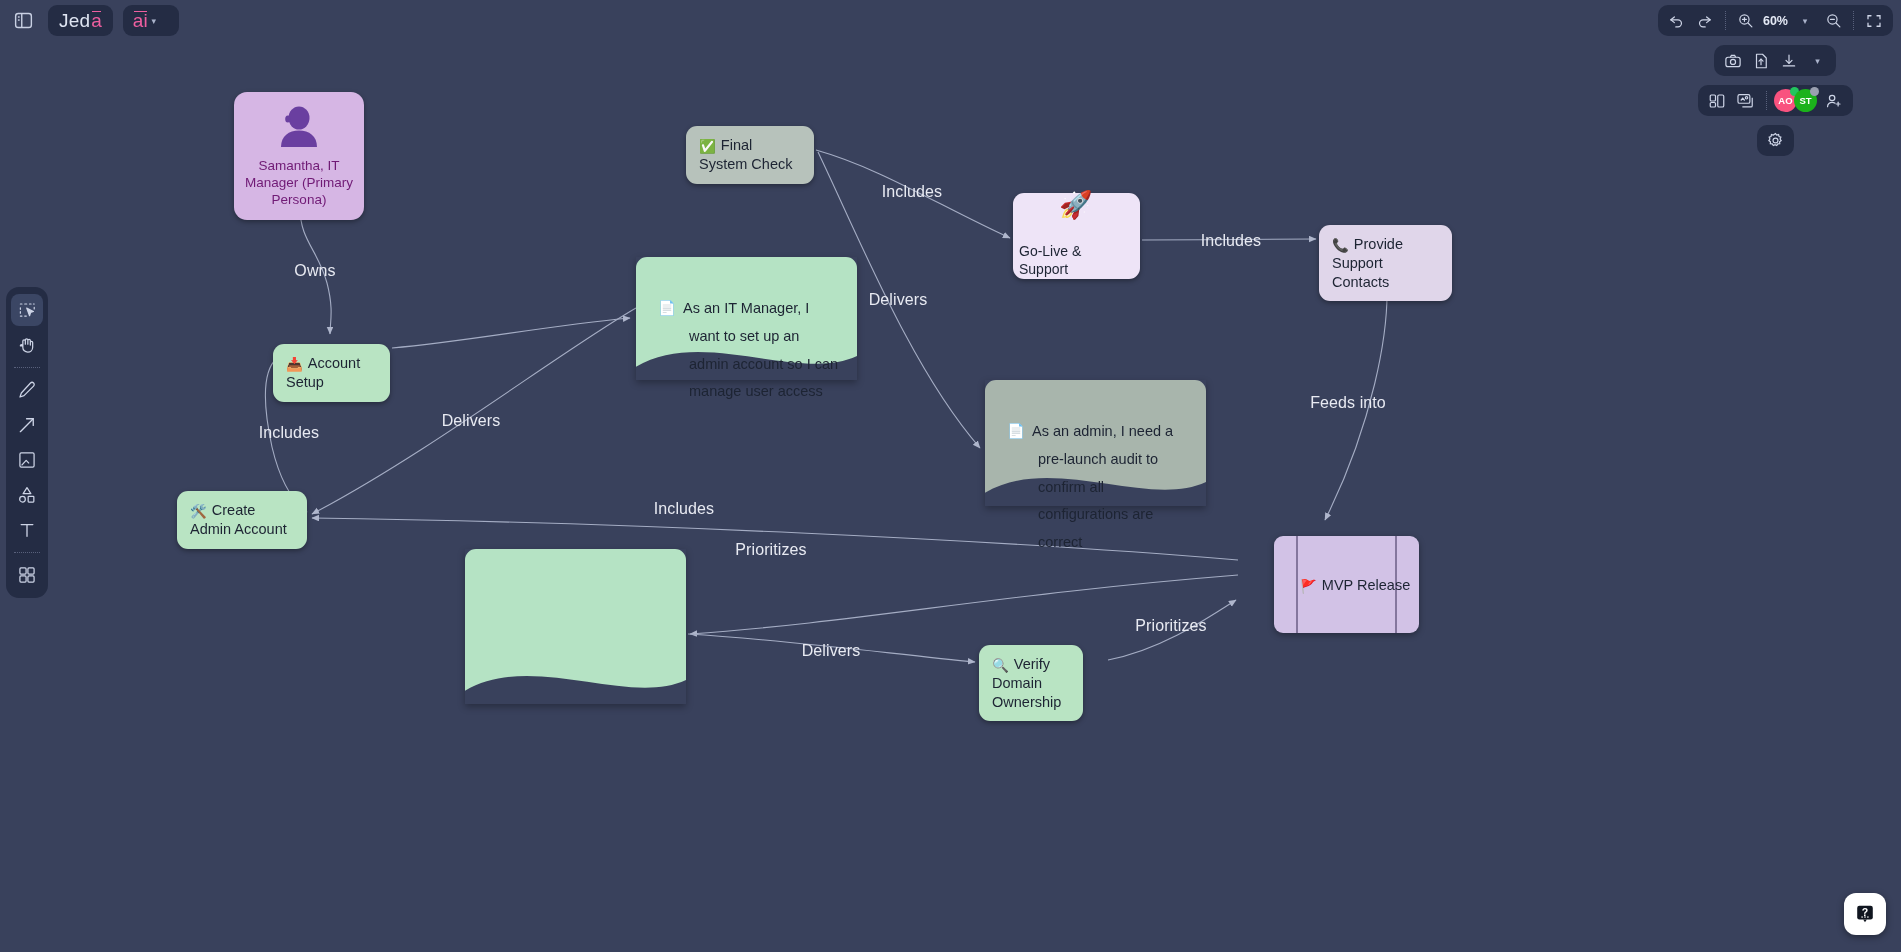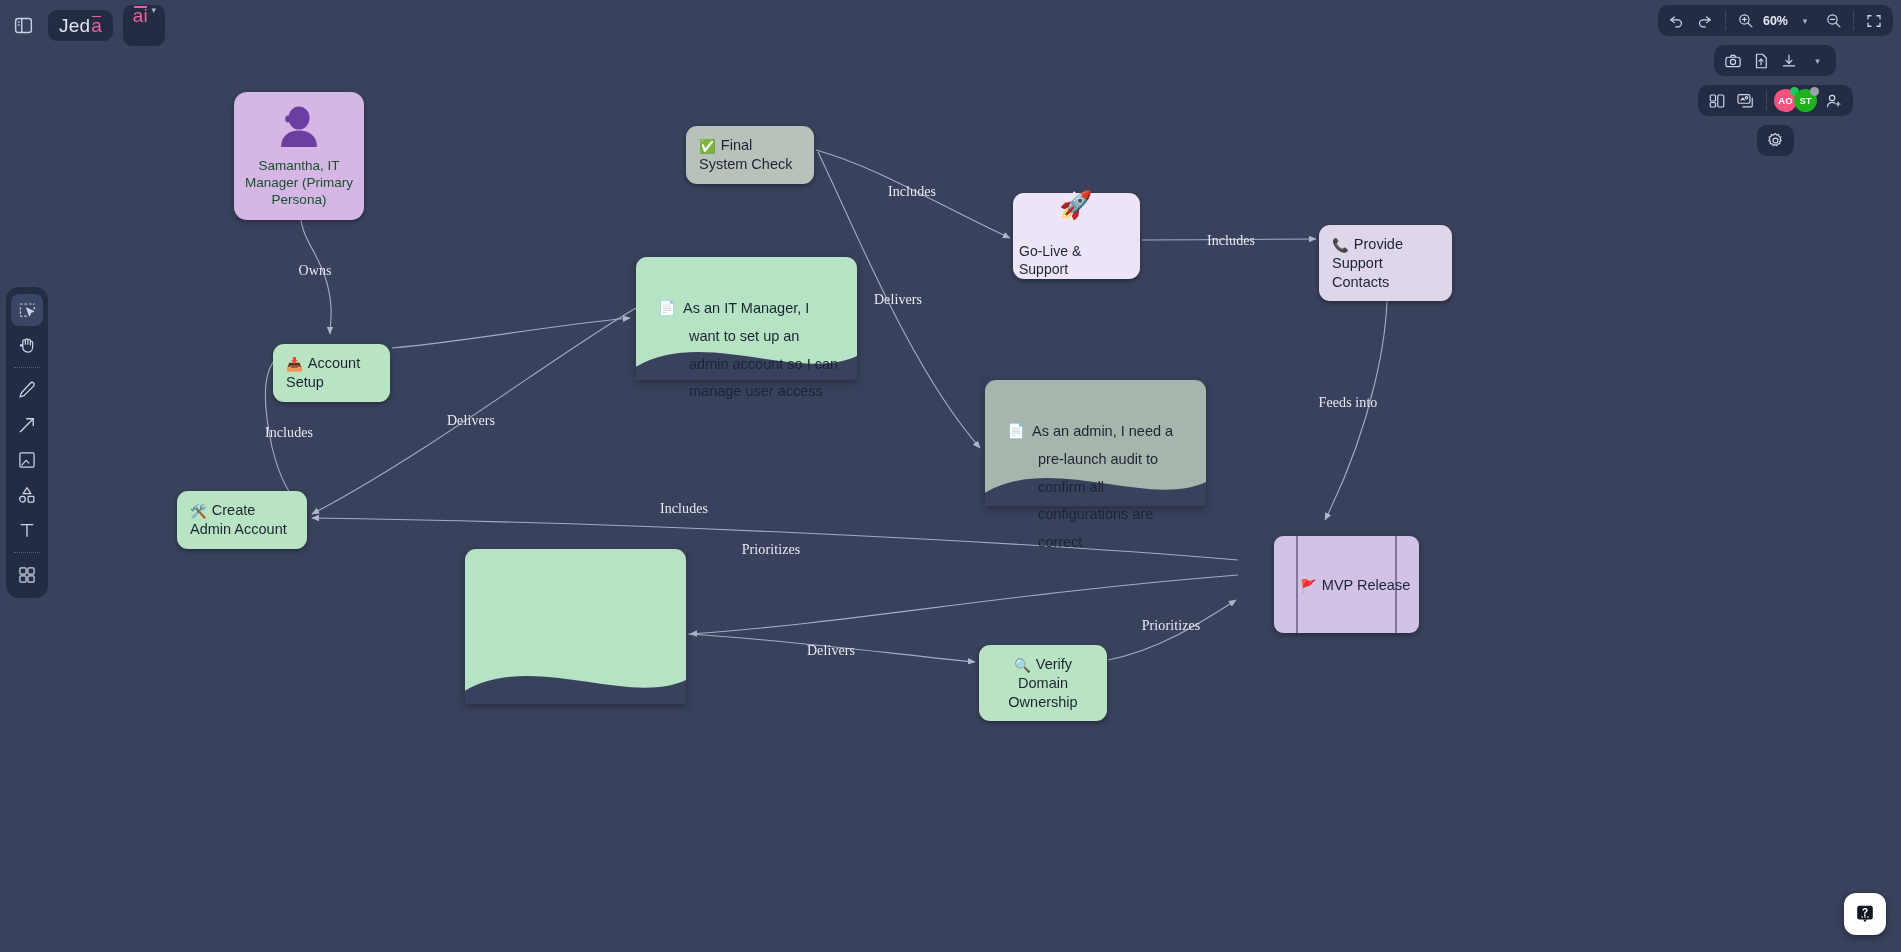--- a/index.html
+++ b/index.html
@@ -9,22 +9,22 @@
     background: #39415c;
     font-family: "Liberation Sans", sans-serif;
   }
   #app { position: relative; width: 1901px; height: 952px; background: #39415c; }
 
   
   #canvas { position: absolute; inset: 0; }
   #edge-layer { position: absolute; inset: 0; width: 1901px; height: 952px; pointer-events: none; }
   .edge-label {
     position: absolute;
-    font-family: Liberation Serif, serif;
-    font-size: 14px;
+    font-family: Liberation Sans, sans-serif;
+    font-size: 16px;
     color: #e8eaf2;
     white-space: nowrap;
     letter-spacing: .1px;
     transform: translate(-50%, -50%);
   }
 
   
   .node {
     position: absolute;
     border-radius: 11px;
@@ -41,21 +41,21 @@
 
   
   .node-persona {
     width: 130px;
     background: #d6b6e4;
     border-radius: 13px;
     padding: 14px 10px 12px;
     text-align: center;
   }
   .persona-avatar { font-size: 0; line-height: 0; margin-bottom: 9px; }
-  .persona-label { font-size: 13.5px; line-height: 1.27; color: #14532d; }
+  .persona-label { font-size: 13.5px; line-height: 1.27; color: #701a75; }
 
   
   .note {
     position: absolute;
     box-shadow: 0 3px 7px rgba(0,0,0,.3);
   }
   .note-body {
     position: relative;
     width: 100%; height: 100%;
   }
@@ -98,22 +98,22 @@
     height: 31px; display: flex; align-items: center;
     padding: 0 11px; gap: 1px;
   }
   .brand-jed { color: #dfe5f2; font-size: 19px; letter-spacing: .2px; }
   .brand-a { color: #ef5fa0; font-size: 19px; position: relative; }
   .brand-a::after {
     content: ""; position: absolute; left: 1px; right: 1px; top: 1px;
     height: 1.6px; background: #ef5fa0;
   }
   .brand-ai {
-    background: #242c44; border-radius: 9px; height: 41px;
-    display: flex; align-items: flex-start; padding: 0 9px 0 10px; gap: 4px;
+    background: #242c44; border-radius: 9px; height: 31px;
+    display: flex; align-items: center; padding: 0 23px 0 10px; gap: 4px;
   }
   .chev { font-size: 9px; color: #aab3cb; }
 
   .tb-right { position: absolute; right: 8px; top: 5px; display: flex; align-items: center; gap: 9px; flex-direction: column; }
   .tb-group {
     background: #242c44; border-radius: 10px; height: 31px;
     display: flex; align-items: center; padding: 0 6px; gap: 2px;
   }
   .tb-item {
     height: 26px; min-width: 26px; border-radius: 7px;
@@ -228,21 +228,21 @@
         </div>
         <div class="node" style="left: 1013px; top: 193px; width: 127px; background: rgb(238, 228, 247); min-height: 86px; height: 86px;">
           <div style="display:flex;flex-direction:column;align-items:center;justify-content:center;height:100%;padding:7px 6px 9px">
             <div style="font-size:27px;line-height:1">🚀</div>
             <div style="margin-top:24px;font-size:14px">Go-Live &amp; Support</div>
           </div>
         </div>
         <div class="node" style="left: 1319px; top: 225px; width: 133px; background: rgb(224, 214, 234); min-height: 45px;">
           <div class="node-card"><span class="node-ico">📞</span><span>Provide Support Contacts</span></div>
         </div>
-        <div class="node" style="left: 979px; top: 645px; width: 128px; background: rgb(185, 228, 195); min-height: 45px; text-align: center;">
+        <div class="node" style="left: 979px; top: 645px; width: 104px; background: rgb(185, 228, 195); min-height: 45px;">
           <div class="node-card"><span class="node-ico">🔍</span><span>Verify Domain Ownership</span></div>
         </div>
         <div class="node-milestone" style="left: 1238px; top: 536px; width: 145px; background: rgb(210, 194, 230); height: 97px; margin-left: 36px;">
           <span class="milestone-bar" style="left:22px"></span>
           <span class="milestone-bar" style="right:22px"></span>
           <div class="milestone-label"><span class="node-ico">🚩</span><span>MVP Release</span></div>
         </div>
         <div class="note" style="left: 636px; top: 257px; width: 221px; height: 123px;">
           <div class="note-body">
             <svg width="221" height="129" viewBox="0 0 221 129" style="position:absolute;left:0;top:0">

